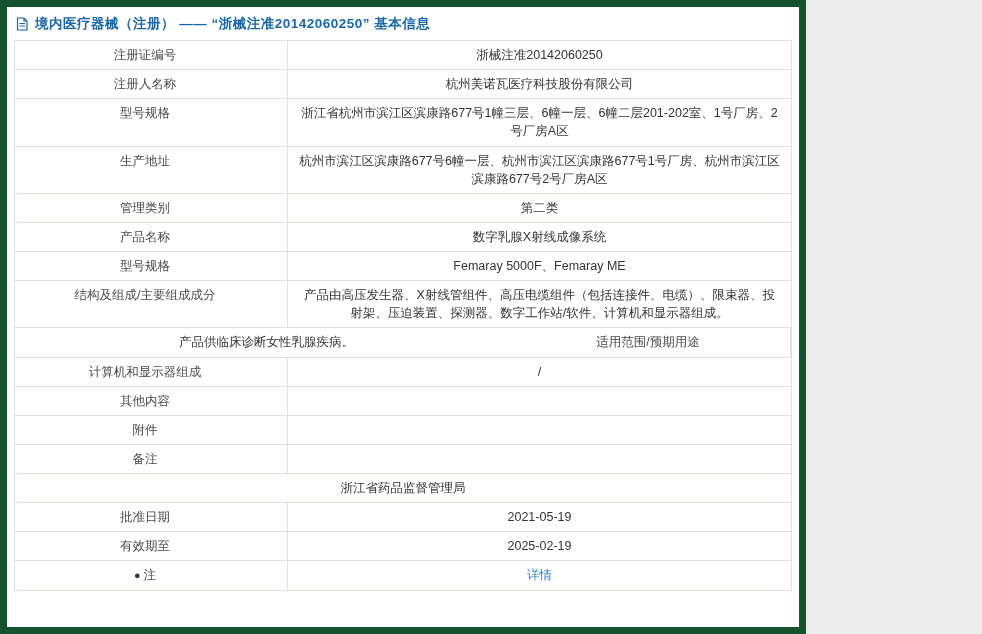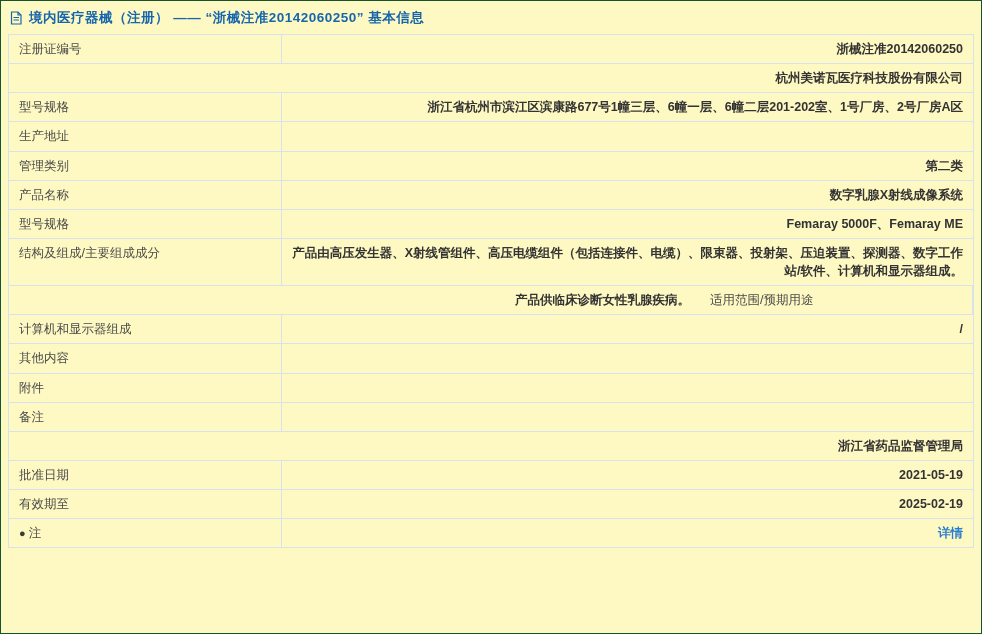--- a/index.html
+++ b/index.html
@@ -9,24 +9,24 @@
     --text:#333333;
     --label:#4a4a4a;
   }
   *{box-sizing:border-box;}
   html,body{margin:0;padding:0;}
   body{
     background:#ededed;
     font-family:"Liberation Sans","DejaVu Sans",sans-serif;
   }
   .page{
-    width:982px;
+    width:806px;
     height:634px;
-    background:#fef9c3;
-    border:1px solid #14532d;
+    background:#ffffff;
+    border:7px solid #14532d;
     overflow:hidden;
   }
   .header{
     display:flex;
     align-items:center;
     gap:6px;
     padding:8px 10px 7px 8px;
   }
   .doc-icon{
     display:inline-flex;
@@ -51,30 +51,29 @@
   }
   .cell{
     font-size:12.5px;
     line-height:1.45;
     padding:5px 10px;
     min-height:28px;
   }
   .cell.label{
     width:273px;
     flex:0 0 273px;
-    text-align:left;
+    text-align:center;
     padding-right:22px;
     border-right:1px solid var(--border);
     color:var(--label);
   }
   .cell.value{
     flex:1 1 auto;
-    text-align:right;
+    text-align:center;
     color:var(--text);
-    font-weight:bold;
   }
   .note-bullet{
     display:inline-block;
     margin-right:3px;
     color:#3a3a3a;
     font-size:11px;
   }
   .detail-link{
     color:var(--link);
     text-decoration:none;
@@ -98,30 +97,32 @@
   </div>
 
   <div class="info-table">
 
     <div class="row">
       <div class="cell label">注册证编号</div>
       <div class="cell value">浙械注准20142060250</div>
     </div>
 
     <div class="row">
+      <div class="cell label">注册人名称</div>
       <div class="cell value">杭州美诺瓦医疗科技股份有限公司</div>
     </div>
 
     <div class="row">
       <div class="cell label">型号规格</div>
       <div class="cell value">浙江省杭州市滨江区滨康路677号1幢三层、6幢一层、6幢二层201-202室、1号厂房、2号厂房A区</div>
     </div>
 
     <div class="row">
       <div class="cell label">生产地址</div>
+      <div class="cell value">杭州市滨江区滨康路677号6幢一层、杭州市滨江区滨康路677号1号厂房、杭州市滨江区滨康路677号2号厂房A区</div>
     </div>
 
     <div class="row">
       <div class="cell label">管理类别</div>
       <div class="cell value">第二类</div>
     </div>
 
     <div class="row">
       <div class="cell label">产品名称</div>
       <div class="cell value">数字乳腺X射线成像系统</div>

